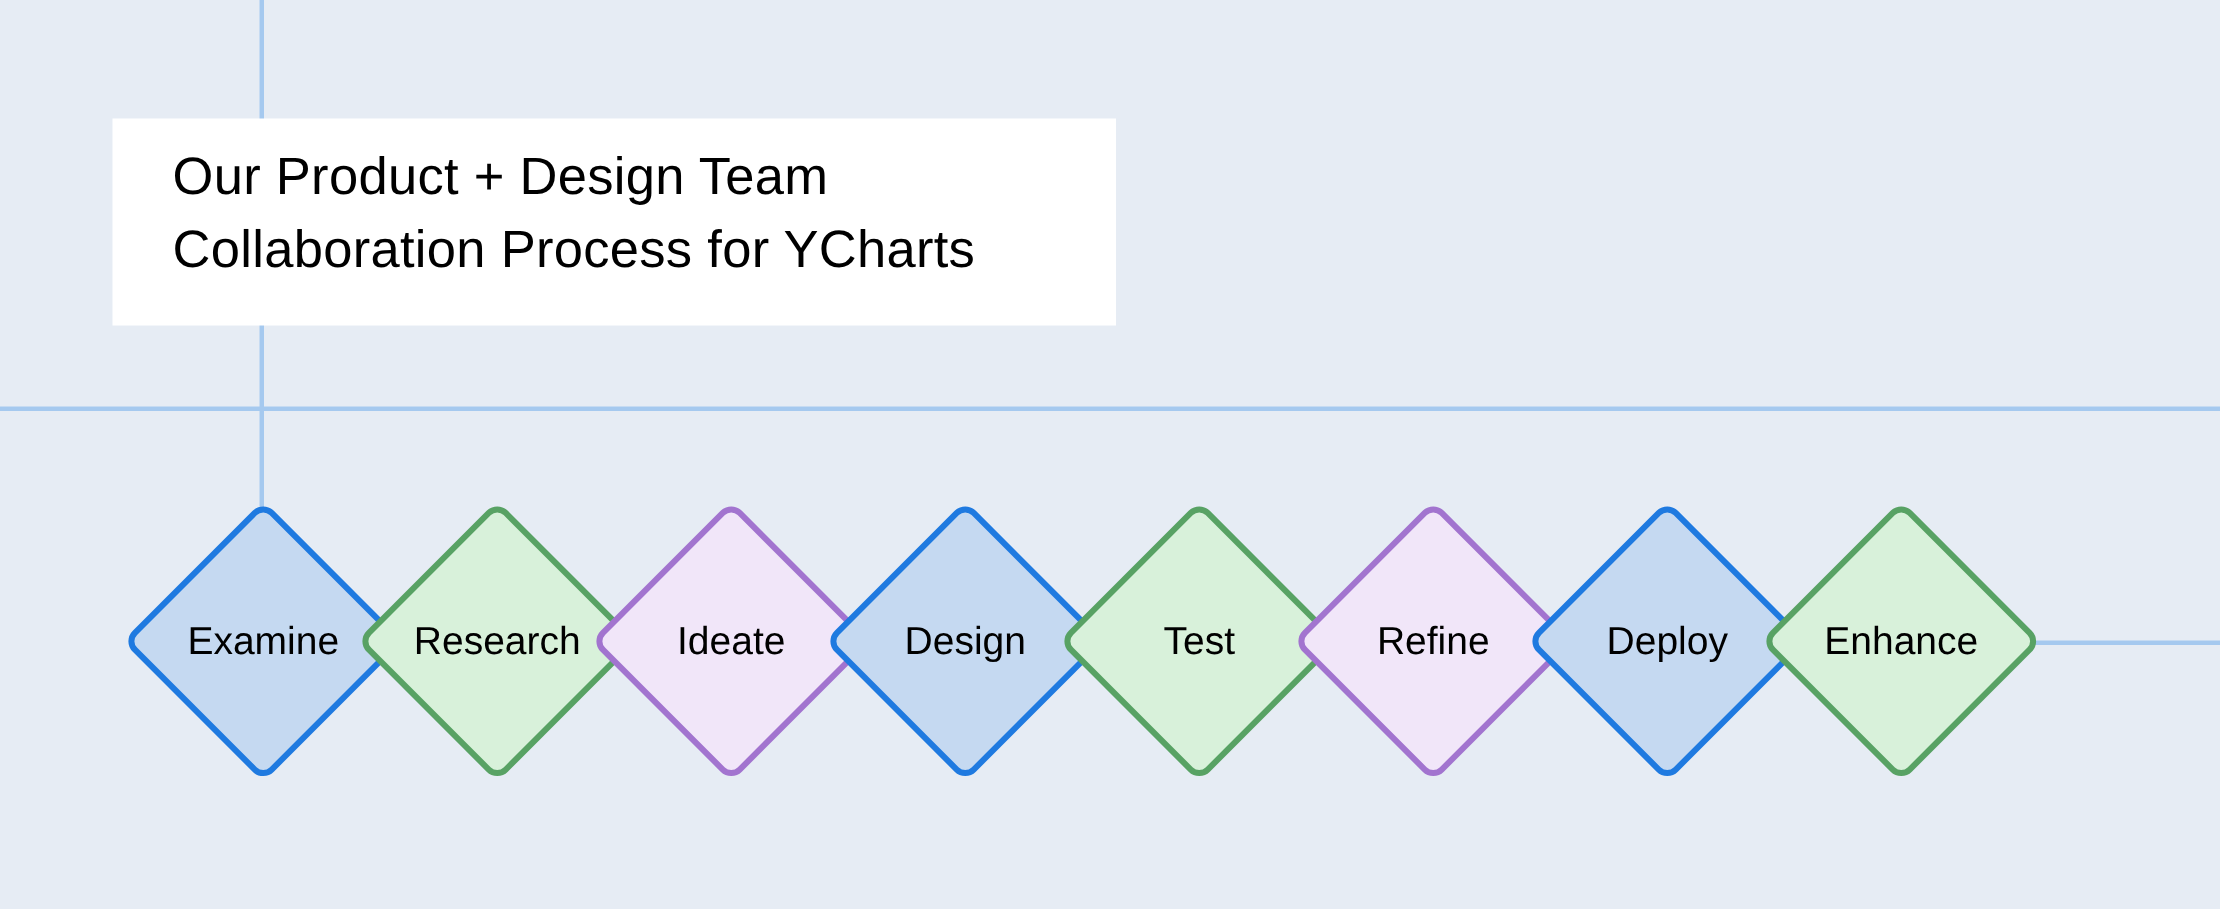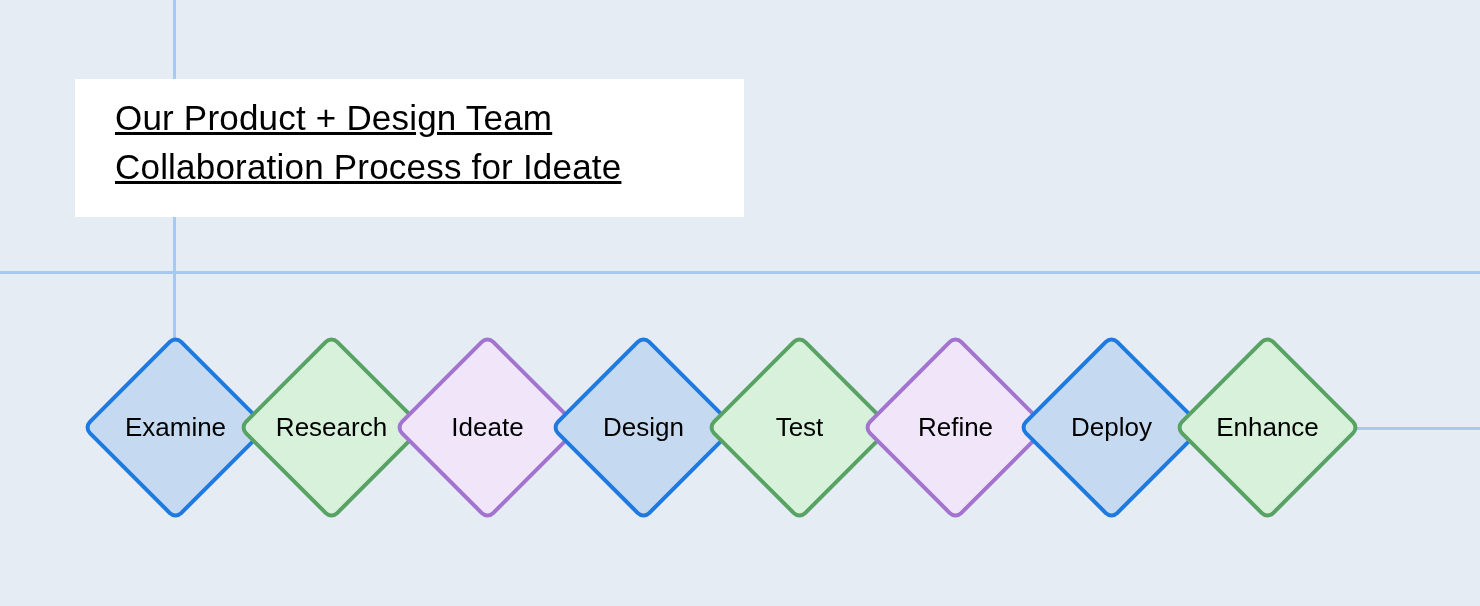--- a/index.html
+++ b/index.html
@@ -45,21 +45,20 @@
   .title-card {
     position: absolute;
     left: 75px;
     top: 79px;
     width: 669px;
     height: 138px;
     background: #ffffff;
     box-sizing: border-box;
     padding: 14px 40px 0 40px;
     z-index: 3;
-    text-decoration: underline;
   }
   .title-line {
     font-size: 35px;
     line-height: 49px;
     color: #000000;
     white-space: nowrap;
     letter-spacing: 0.2px;
   }
   .process-row {
     position: absolute;
@@ -95,21 +94,21 @@
 <body>
 
 <div class="canvas">
 
   <div class="guide-v"></div>
   <div class="guide-h"></div>
   <div class="connector-h"></div>
 
   <div class="title-card">
     <div class="title-line">Our Product + Design Team</div>
-    <div class="title-line">Collaboration Process for Ideate</div>
+    <div class="title-line">Collaboration Process for YCharts</div>
   </div>
 
   <div class="process-row">
       <div class="diamond" style="left: 108.5px; border-color: rgb(31, 122, 224); background: rgb(197, 217, 241);">
         <div class="diamond-label">Examine</div>
       </div>
       <div class="diamond" style="left: 264.5px; border-color: rgb(88, 162, 100); background: rgb(216, 241, 218);">
         <div class="diamond-label">Research</div>
       </div>
       <div class="diamond" style="left: 420.5px; border-color: rgb(162, 116, 207); background: rgb(241, 230, 249);">

